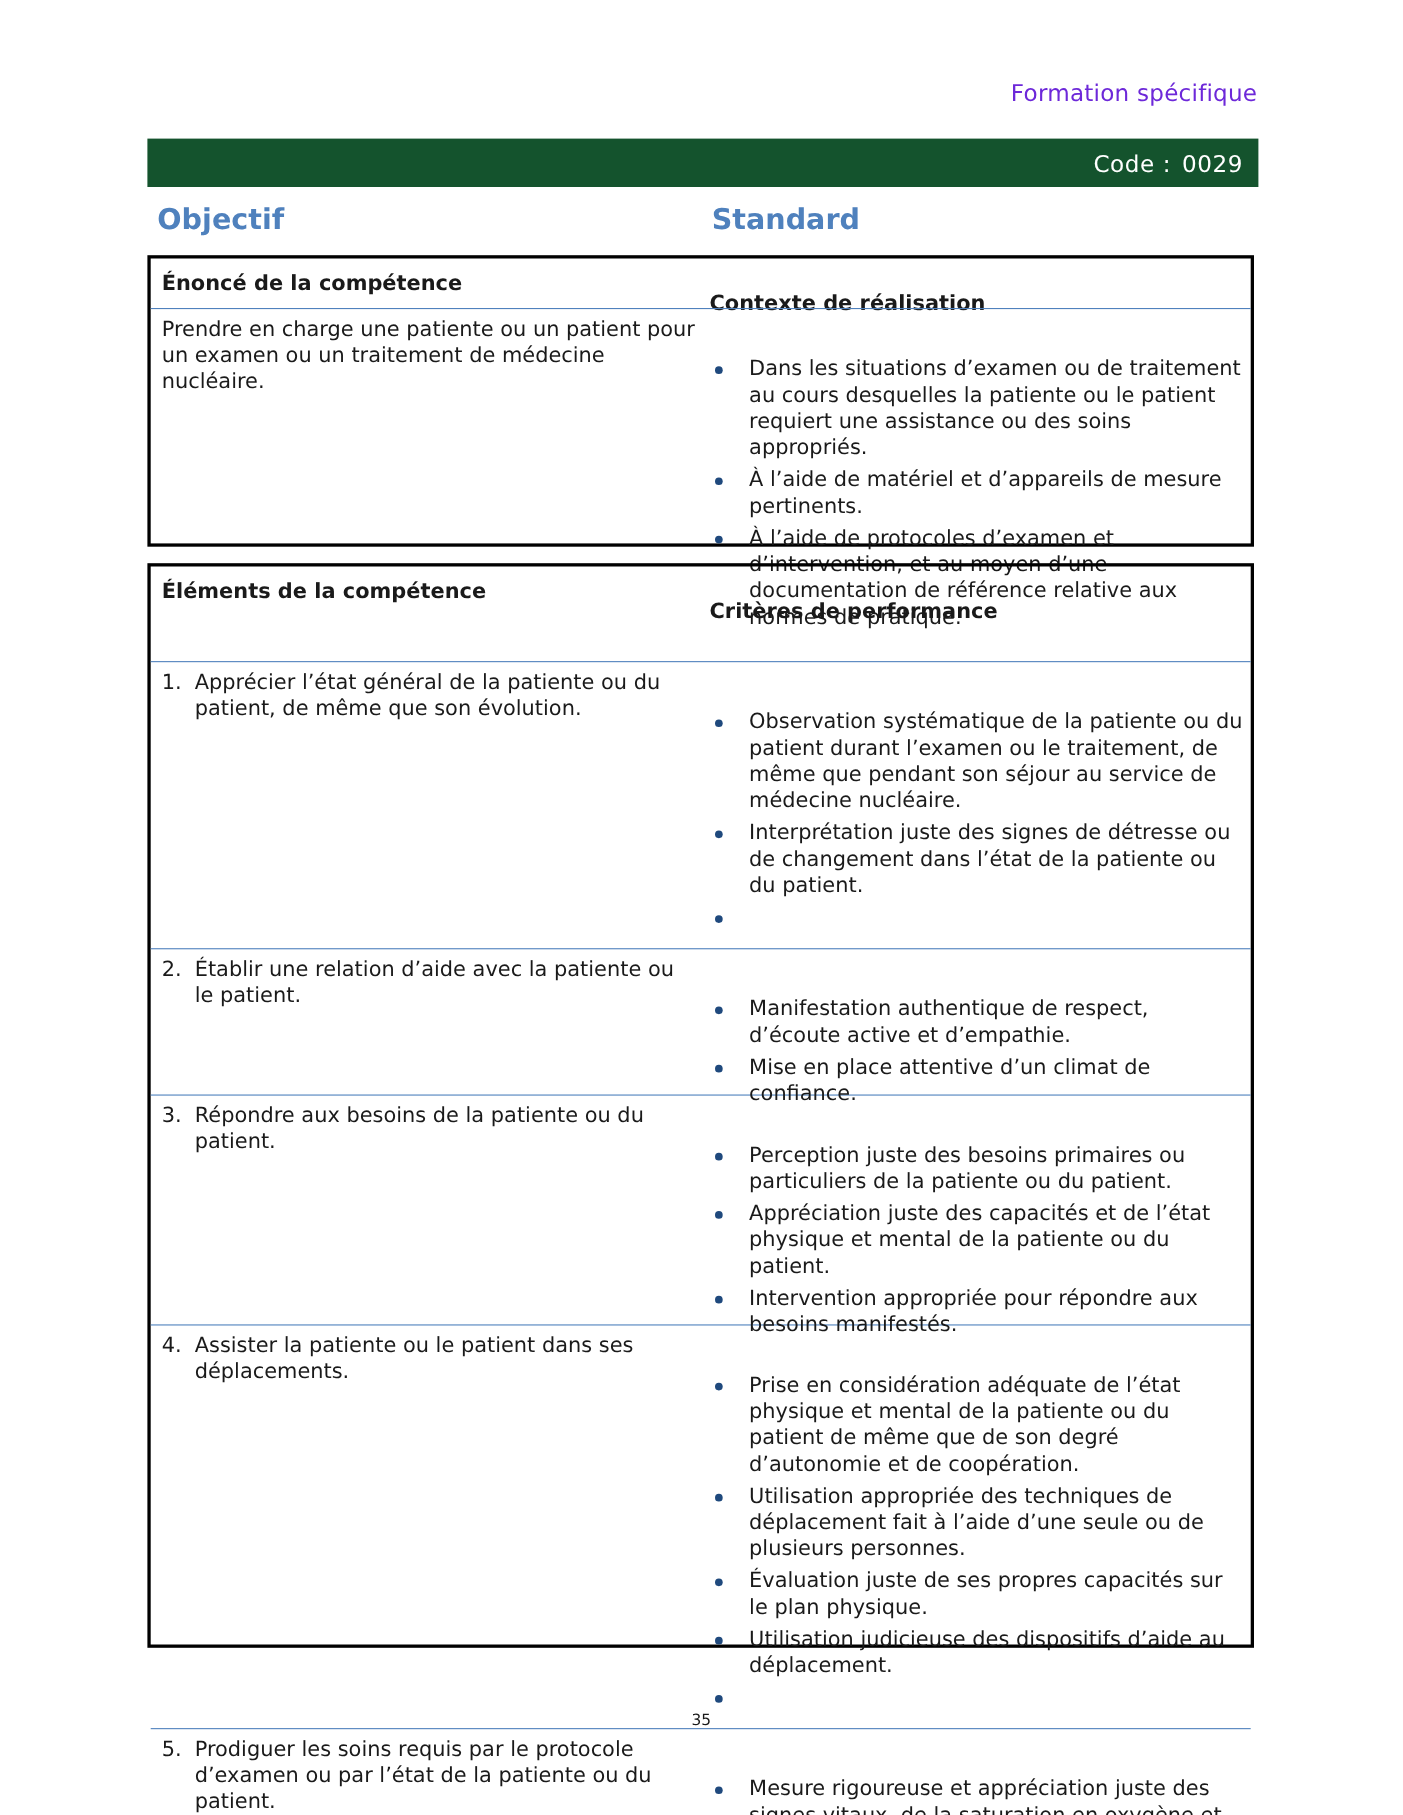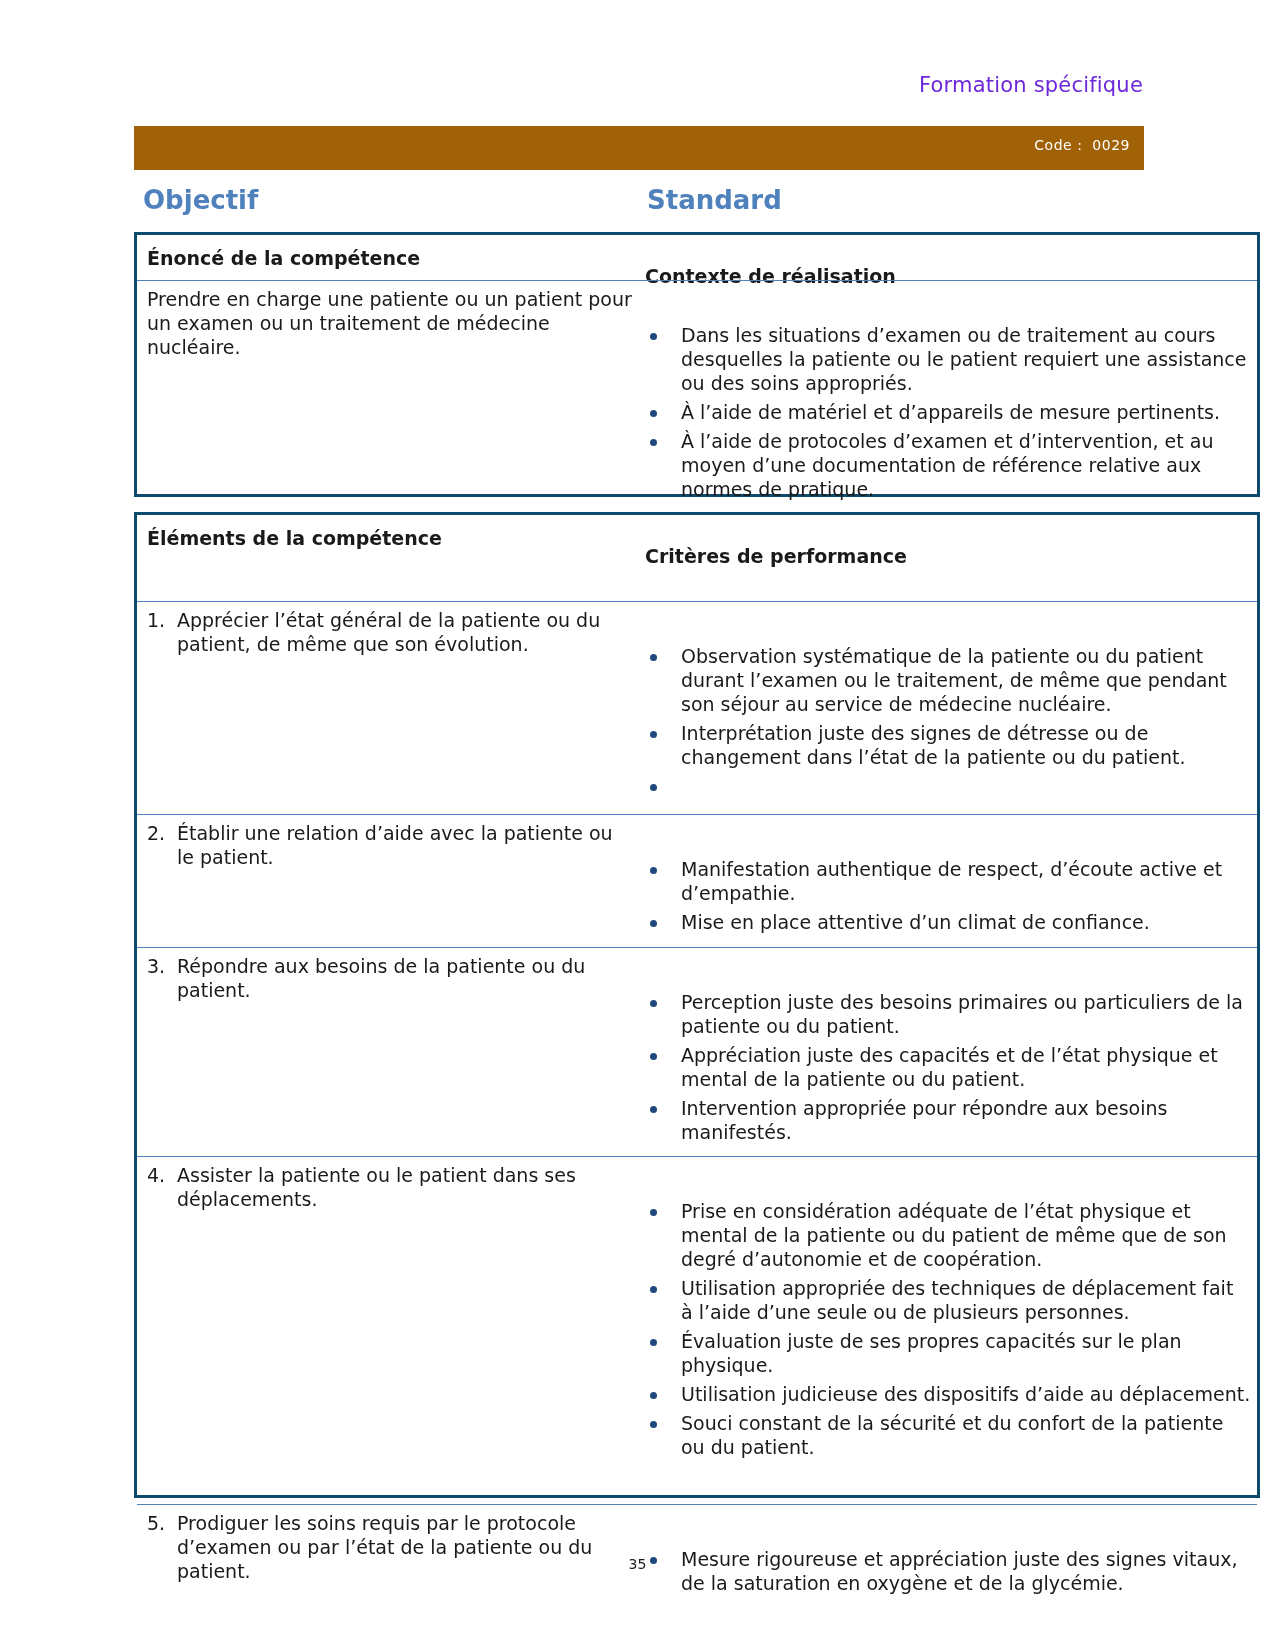--- a/index.html
+++ b/index.html
@@ -1,25 +1,25 @@
 <!DOCTYPE html>
 <html><head>
 <meta charset="utf-8">
 <style>
   html, body { margin:0; padding:0; background:#ffffff; }
   body { width:1275px; height:1650px; position:relative; overflow:hidden;
          font-family:"DejaVu Sans", sans-serif; color:#1a1a1a; }
   .running-head { position:absolute; right:132px; top:73px; font-size:21px;
          color:#6d28d9; letter-spacing:0.2px; }
   .code-bar { position:absolute; left:134px; top:126px; width:1010px; height:44px;
-         background:#a16207; color:#ffffff; font-size:14px; }
+         background:#14532d; color:#ffffff; font-size:21px; }
   .code-bar .code { position:absolute; right:14px; top:11px; letter-spacing:0.5px; }
   .code-bar .code span { margin-left:10px; }
   .sec-head { position:absolute; top:185px; font-size:26px; font-weight:bold; color:#4f81bd; }
-  .tbl { position:absolute; left:134px; width:1126px; border:3px solid #0c4a6e; box-sizing:border-box; }
+  .tbl { position:absolute; left:134px; width:1006px; border:3px solid #000000; box-sizing:border-box; }
   .row { display:flex; border-top:1.5px solid #4f81bd; box-sizing:border-box; }
   .row:first-child { border-top:none; }
   .cell-l { width:496px; padding:6px 0 0 10px; box-sizing:border-box; }
   .cell-r { flex:1; padding:6px 6px 0 12px; box-sizing:border-box;margin-top:36px; }
   .hdr { height:45px; font-weight:bold; font-size:19px; align-items:center; }
   .hdr .cell-l, .hdr .cell-r { padding-top:0; }
   .txt { font-size:19px; line-height:24px; }
   ul.b { list-style:none; margin:0; padding:0; }
   ul.b li { position:relative; padding-left:36px; font-size:19px; line-height:24px; margin-bottom:5px; }
   ul.b li .dot { position:absolute; left:5px; top:10px; width:7px; height:7px; border-radius:50%; background:#1f497d; }
@@ -114,21 +114,21 @@
         <ol class="n">
           <li><span class="num">4.</span><span>Assister la patiente ou le patient dans ses déplacements.</span></li>
         </ol>
       </div>
     <div class="cell-r">
         <ul class="b">
       <li><span class="dot"></span><span>Prise en considération adéquate de l’état physique et mental de la patiente ou du patient de même que de son degré d’autonomie et de coopération.</span></li>
       <li><span class="dot"></span><span>Utilisation appropriée des techniques de déplacement fait à l’aide d’une seule ou de plusieurs personnes.</span></li>
       <li><span class="dot"></span><span>Évaluation juste de ses propres capacités sur le plan physique.</span></li>
       <li><span class="dot"></span><span>Utilisation judicieuse des dispositifs d’aide au déplacement.</span></li>
-      <li><span class="dot"></span><span>Souci constant de la sécurité et du confort de la patiente ou du patient.</span></li>
+      <li><span class="dot"></span></li>
     </ul>
       </div>
   </div>
 
   <div class="row" style="flex:1">
     <div class="cell-l">
         <ol class="n">
           <li><span class="num">5.</span><span>Prodiguer les soins requis par le protocole d’examen ou par l’état de la patiente ou du patient.</span></li>
         </ol>
       </div>

